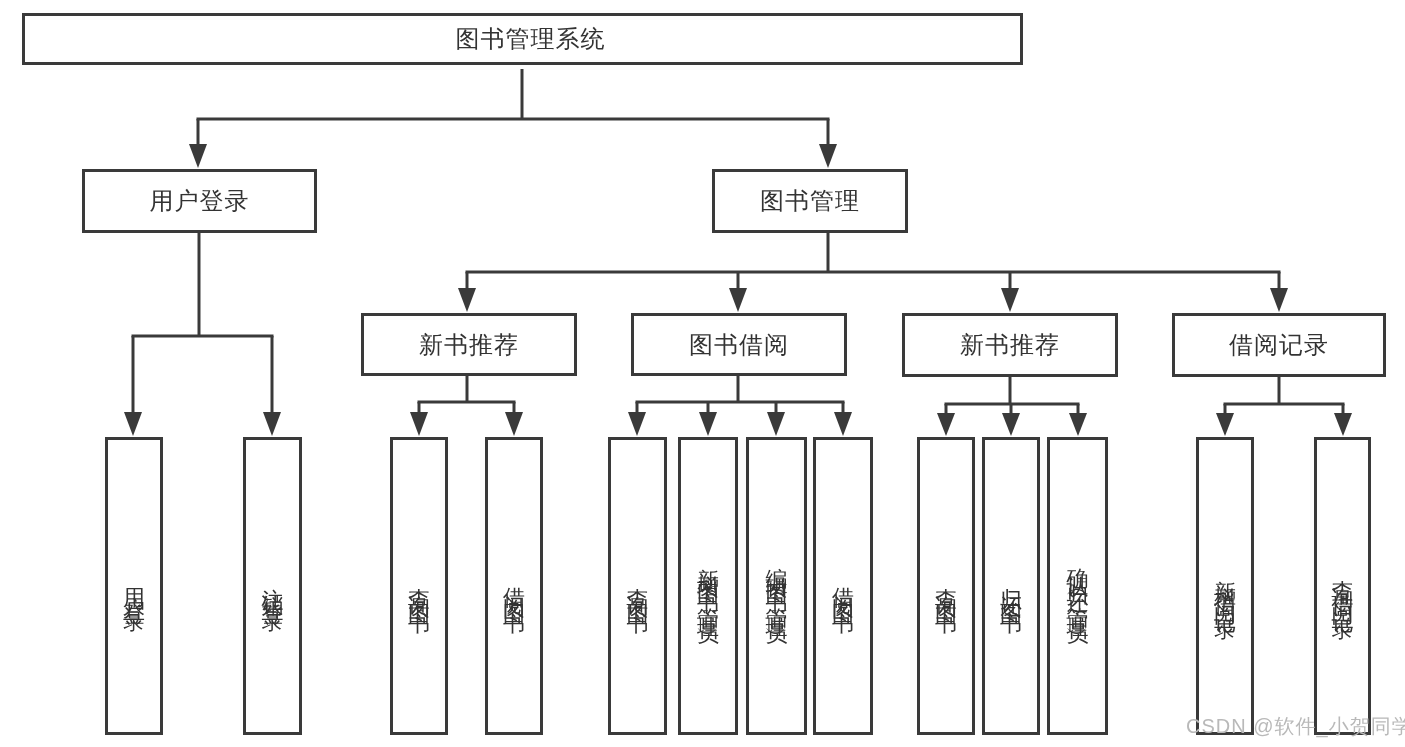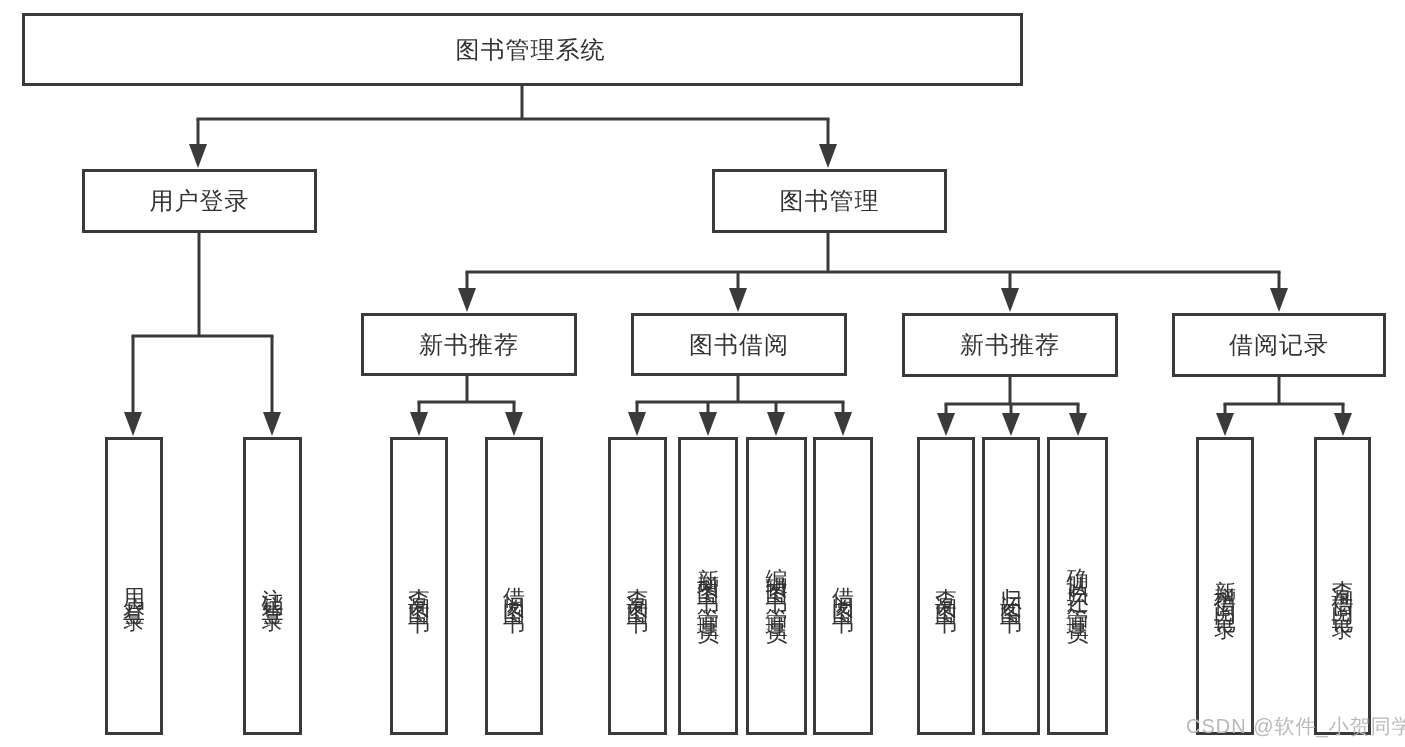--- a/index.html
+++ b/index.html
@@ -153,28 +153,28 @@
     <g>
         <line x1="1225" y1="404" x2="1225" y2="414"></line>
         <polygon points="1216,413 1234,413 1225,436"></polygon>
       </g>
     <g>
         <line x1="1343" y1="404" x2="1343" y2="414"></line>
         <polygon points="1334,413 1352,413 1343,436"></polygon>
       </g>
   </svg>
 
-  <div class="box" style="left:22px; top:13px; width:1001px; height:73px;padding-left:16px;">
+  <div class="box" style="left:22px; top:13px; width:1001px; height:52px;padding-left:16px;">
     <span class="hlabel">图书管理系统</span>
   </div>
 
   <div class="box" style="left:82px; top:169px; width:235px; height:64px;">
     <span class="hlabel">用户登录</span>
   </div>
-  <div class="box" style="left:712px; top:169px; width:235px; height:64px;">
+  <div class="box" style="left:712px; top:169px; width:196px; height:64px;">
     <span class="hlabel">图书管理</span>
   </div>
 
   <div class="box" style="left:631px; top:313px; width:216px; height:63px;">
     <span class="hlabel">图书借阅</span>
   </div>
   <div class="box" style="left:361px; top:313px; width:216px; height:63px;">
     <span class="hlabel">新书推荐</span>
   </div>
   <div class="box" style="left:902px; top:313px; width:216px; height:64px;">

